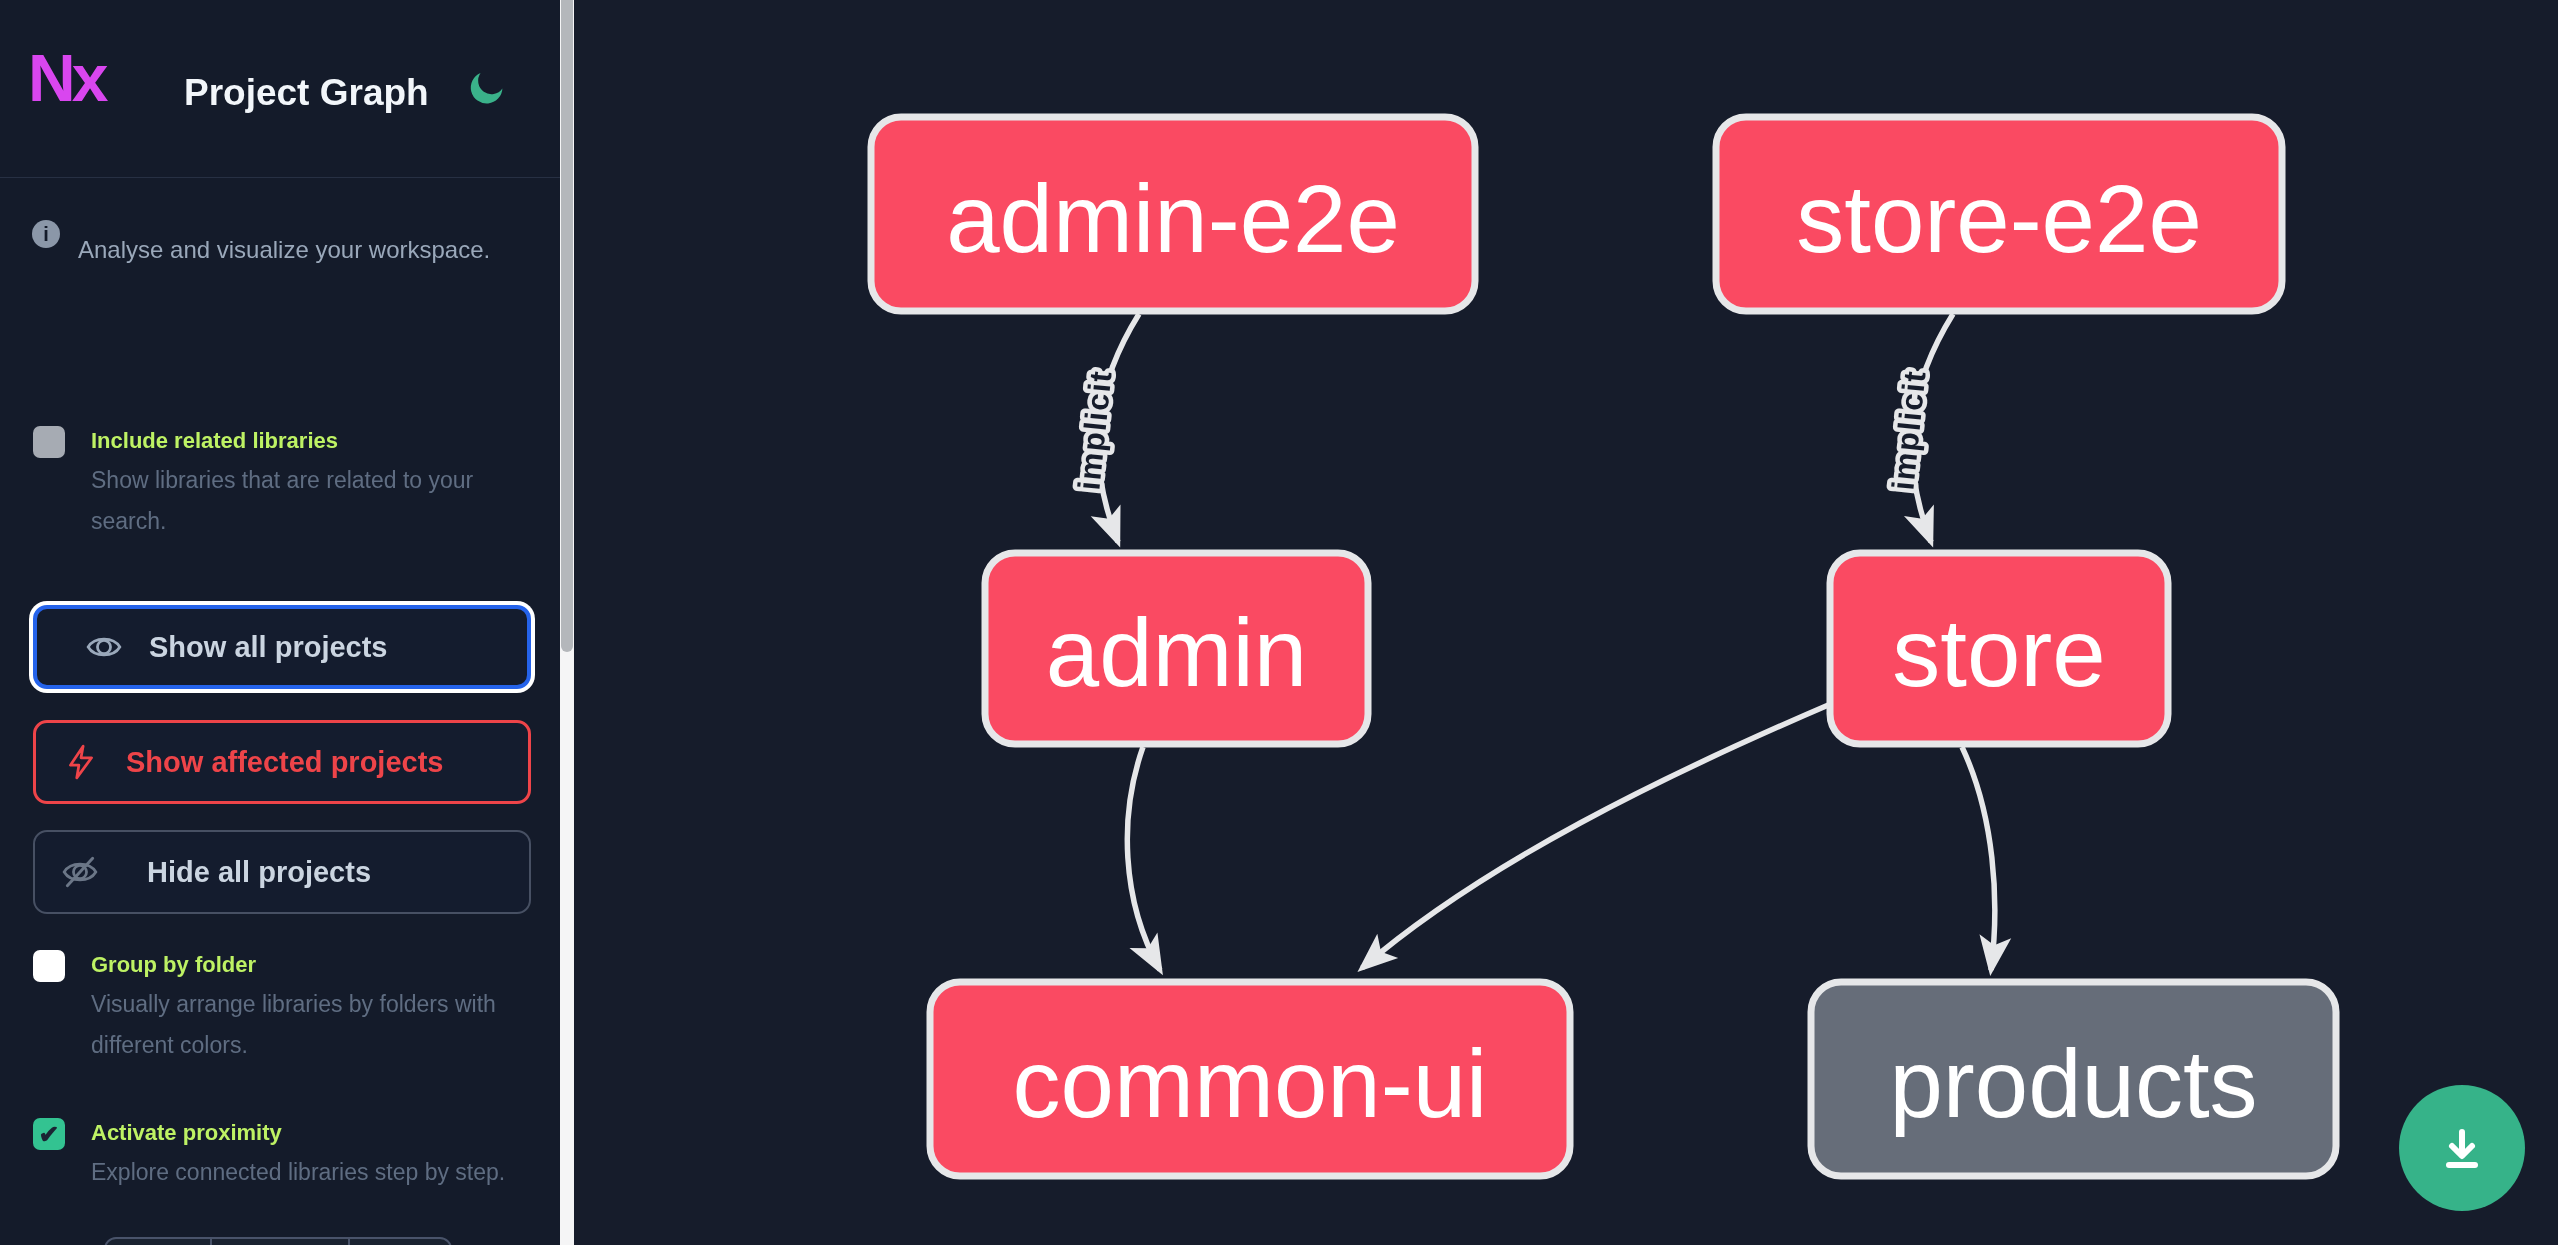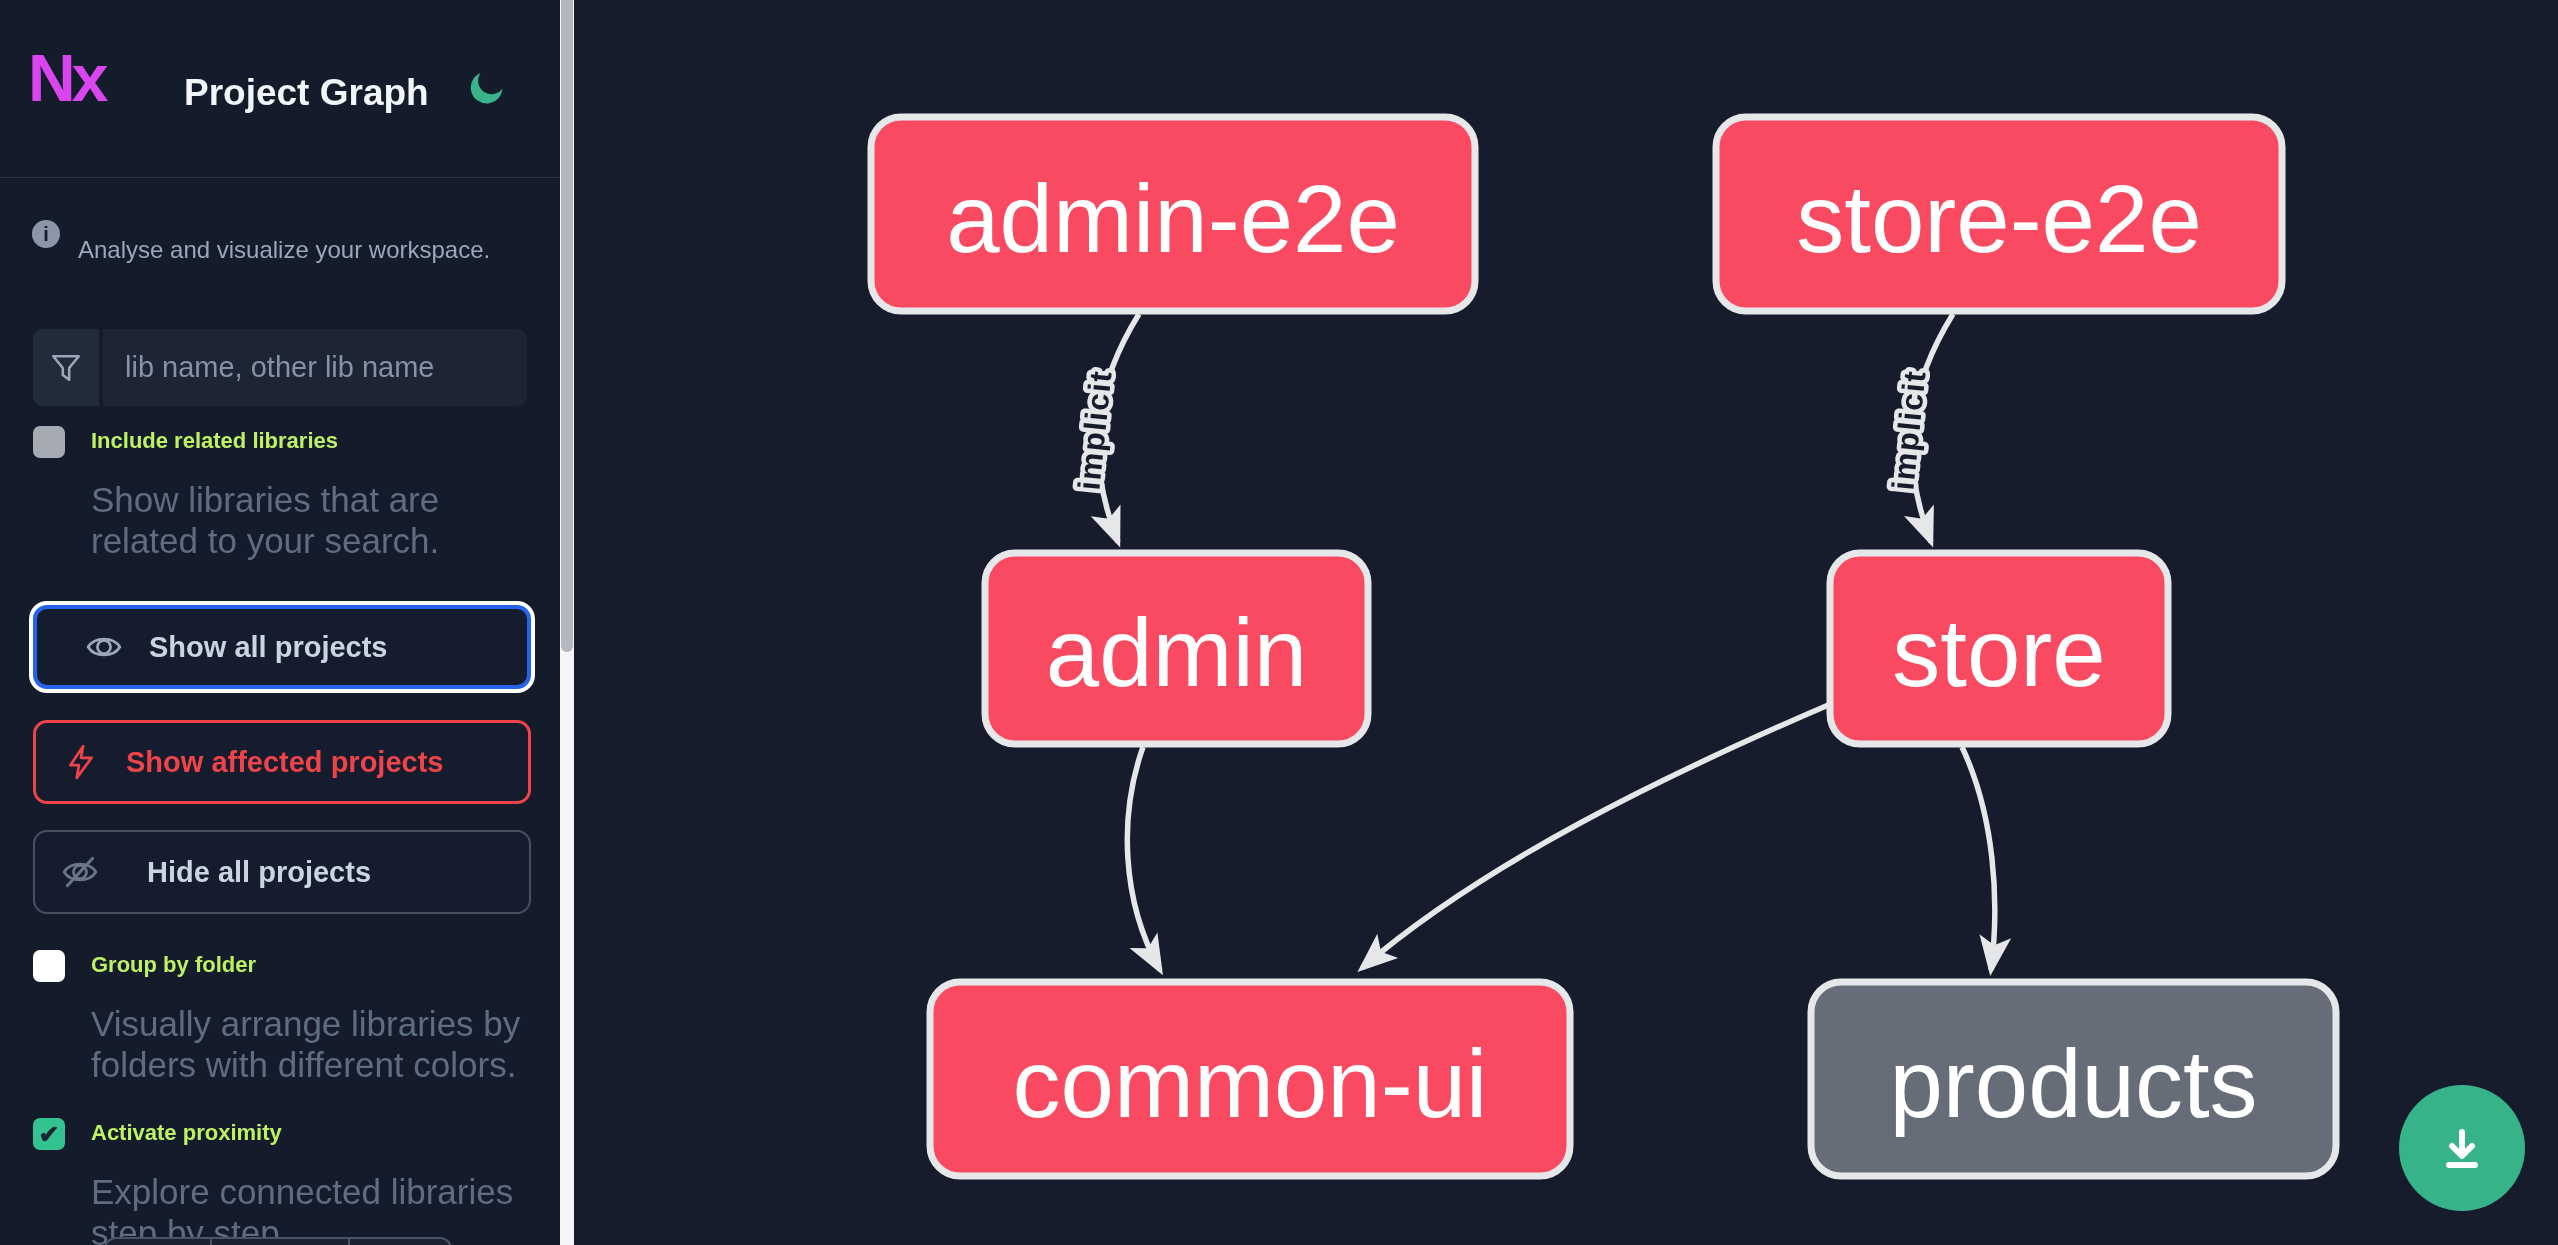--- a/index.html
+++ b/index.html
@@ -28,21 +28,21 @@
   .search-icon-box{width:66px;background:#222b3a;border-right:4px solid #141b2a;
     display:flex;align-items:center;justify-content:center;}
   .search input{flex:1;background:transparent;border:none;outline:none;color:#dbe3ee;
     font-size:29px;padding:0 22px;font-family:"Liberation Sans",sans-serif;}
   .search input::placeholder{color:#8593a6;}
 
   .toggle{position:absolute;left:33px;display:grid;grid-template-columns:32px 1fr;column-gap:26px;cursor:pointer;}
   .checkbox{width:32px;height:32px;border-radius:7px;margin-top:2px;
     display:flex;align-items:center;justify-content:center;font-size:25px;font-weight:800;color:#1b2433;}
   .toggle-label{font-size:22px;font-weight:700;color:#bef264;line-height:34px;}
-  .toggle-desc{font-size:35px;color:#5f6d82;line-height:41px;margin-top:21px;width:452px;}
+  .toggle-desc{font-size:23px;color:#5f6d82;line-height:41px;margin-top:2px;width:452px;}
 
   .action-btn{position:absolute;left:33px;width:498px;height:84px;border-radius:14px;background:#141c2e;
     display:flex;align-items:center;gap:26px;padding:0 0 0 26px;box-sizing:border-box;cursor:pointer;
     font-family:"Liberation Sans",sans-serif;font-size:29px;font-weight:600;color:#cbd5e1;}
   .btn-focused{border:4px solid #2563eb;box-shadow:0 0 0 4px #ffffff;padding-left:48px;}
   .btn-danger{border:3px solid #ee4449;color:#ee4449;}
   .btn-default{border:2px solid #475063;gap:48px;}
 
   .stepper{position:absolute;left:104px;top:1237px;width:348px;height:40px;background:#1a2230;
     border:2px solid #49536a;border-radius:12px 12px 0 0;display:flex;box-sizing:border-box;}
@@ -127,28 +127,20 @@
           </svg>
         </span>
       </button>
     </div>
 
     <div class="info-row">
       <span class="info-icon">i</span>
       <span class="tagline">Analyse and visualize your workspace.</span>
     </div>
 
-    <div class="search">
-      <span class="search-icon-box">
-        <svg width="34" height="32" viewBox="0 0 32 30" fill="none">
-          <path d="M4 4 H28 L19 15 V26 L13 21.5 V15 Z" stroke="#9aa8ba" stroke-width="2.4" stroke-linejoin="round"></path>
-        </svg>
-      </span>
-      <input type="text" placeholder="lib name, other lib name" style="">
-    </div>
 
     <label class="toggle" style="top:424px">
       <span class="checkbox" style="background:#a6abb3"></span>
       <span>
         <span class="toggle-label" style="display:block">Include related libraries</span>
         <span class="toggle-desc" style="display:block">Show libraries that are related to your search.</span>
       </span>
     </label>
 
     <button class="action-btn btn-focused" style="top:605px">

